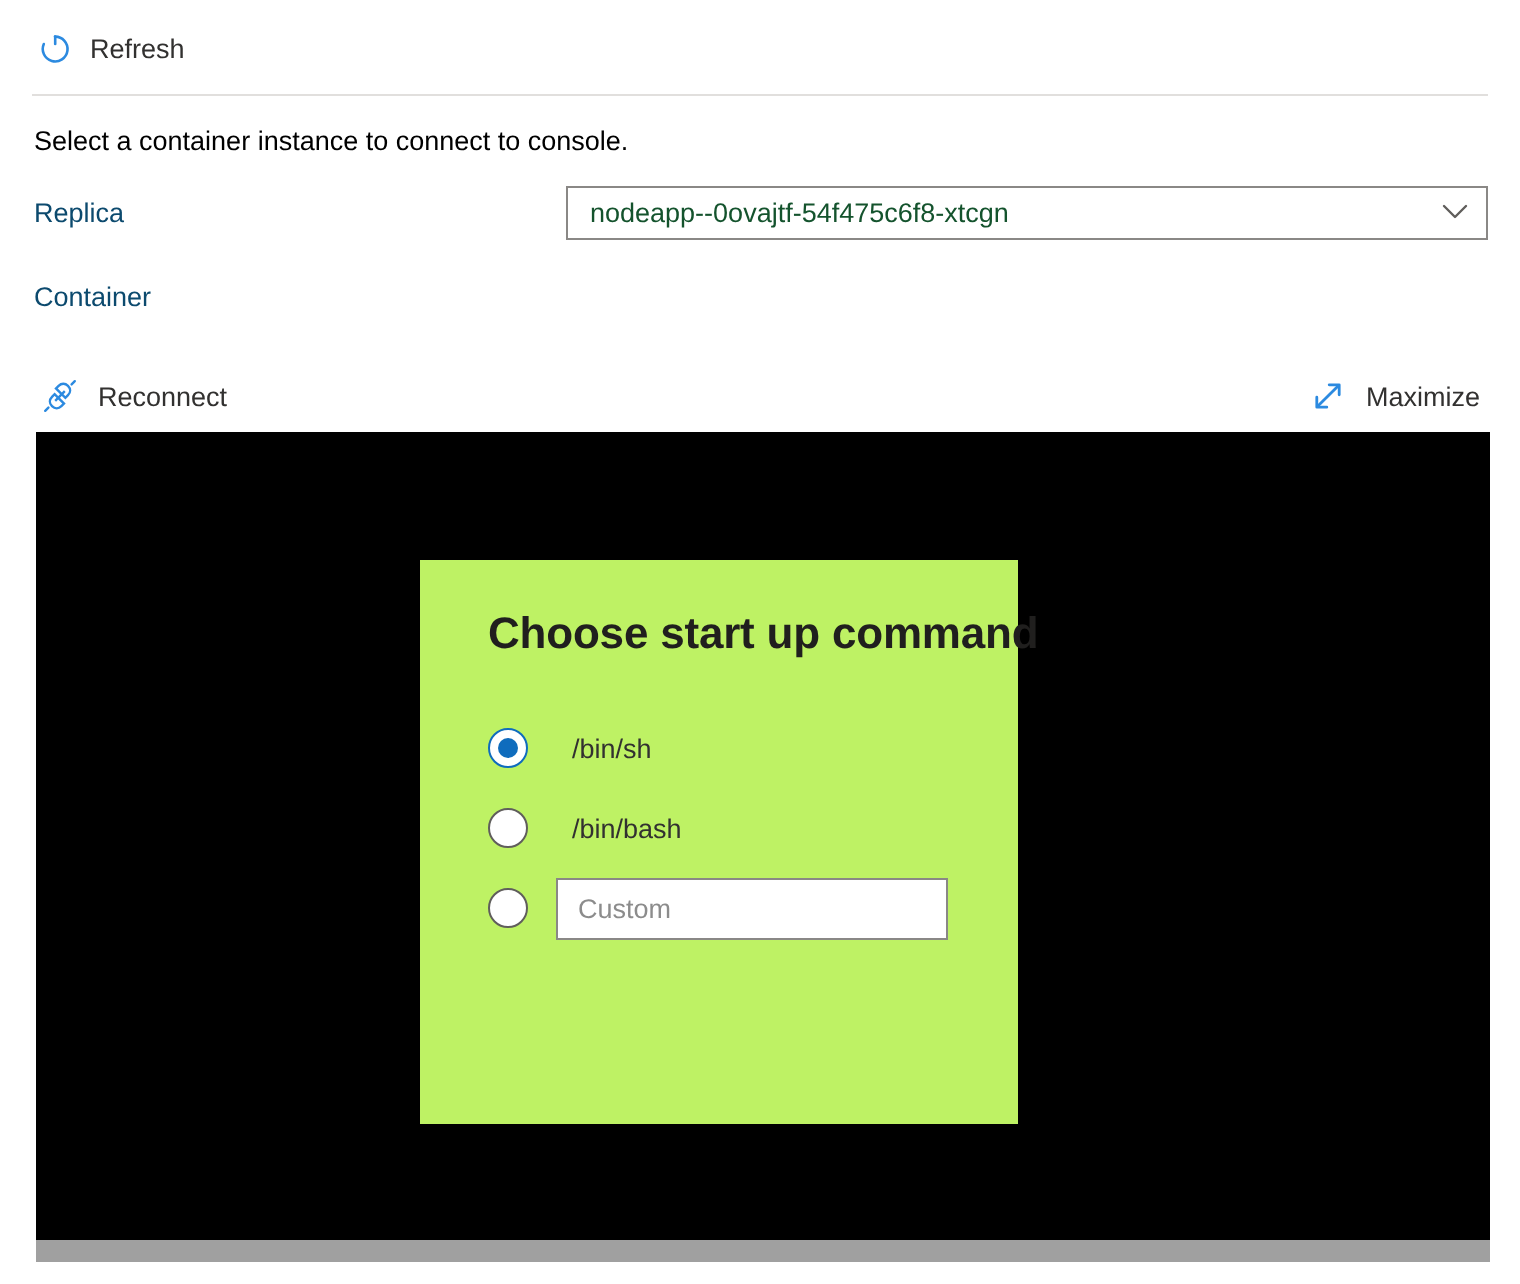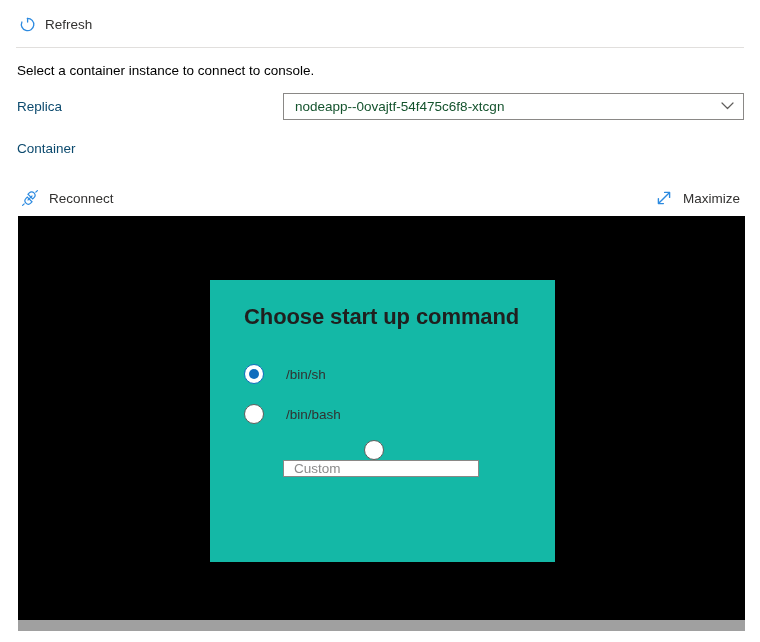--- a/index.html
+++ b/index.html
@@ -144,22 +144,22 @@
     left: 0; top: 0;
     width: 100%; height: 11px;
     background: #a0a0a0;
     cursor: pointer;
   }
 
   
   .modal {
     position: absolute;
     left: 210px; top: 280px;
-    width: 345px; height: 282px;
-    background: #14b8a6;
+    width: 299px; height: 282px;
+    background: #bef264;
     padding: 0 34px;
   }
   .modal-title {
     position: absolute;
     left: 34px; top: 24px;
     font-size: 22px;
     font-weight: 600;
     color: #201f1e;
     letter-spacing: -0.1px;
     white-space: nowrap;
@@ -169,21 +169,21 @@
     left: 34px; top: 80px;
     width: 260px;
   }
   .radio-row {
     display: flex;
     align-items: center;
     height: 28px;
     margin-bottom: 12px;
     cursor: pointer;
   }
-  .radio-row:last-child { margin-bottom: 16px; flex-direction: column; }
+  .radio-row:last-child { margin-bottom: 16px; }
   .radio {
     width: 20px; height: 20px;
     border-radius: 50%;
     border: 1px solid #605e5c;
     background: #ffffff;
     flex: none;
     position: relative;
     cursor: pointer;
   }
   .radio.checked { border: 1px solid #0f6cbd; }

